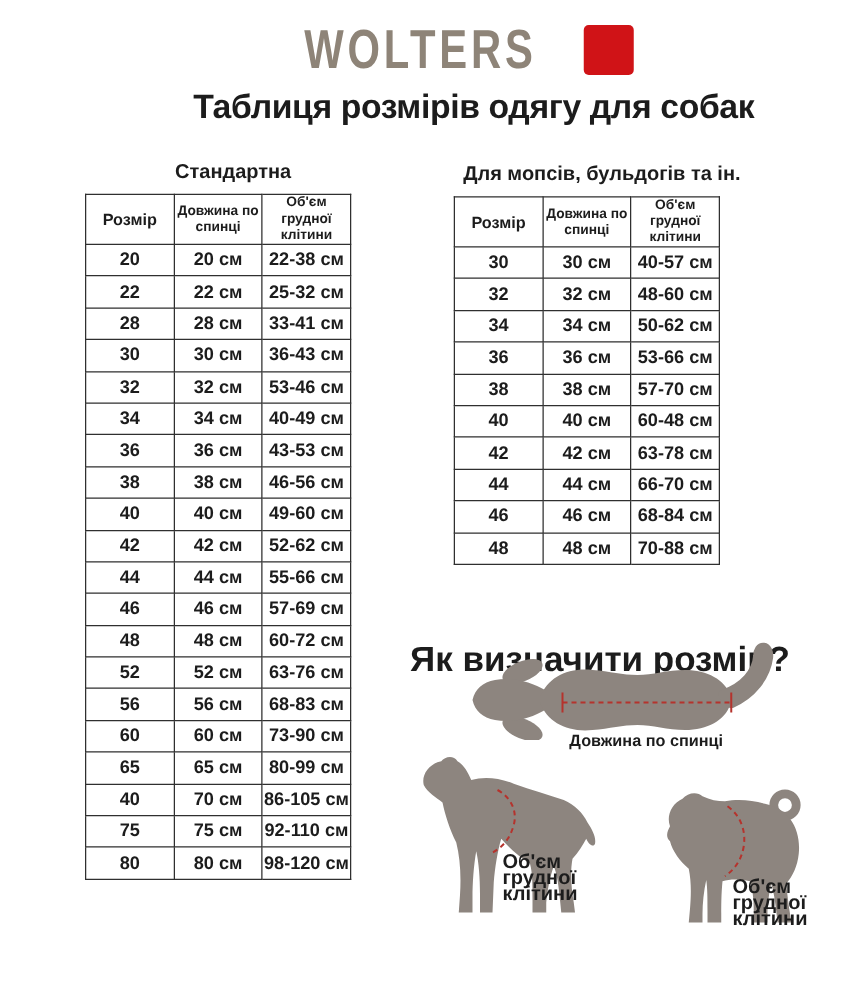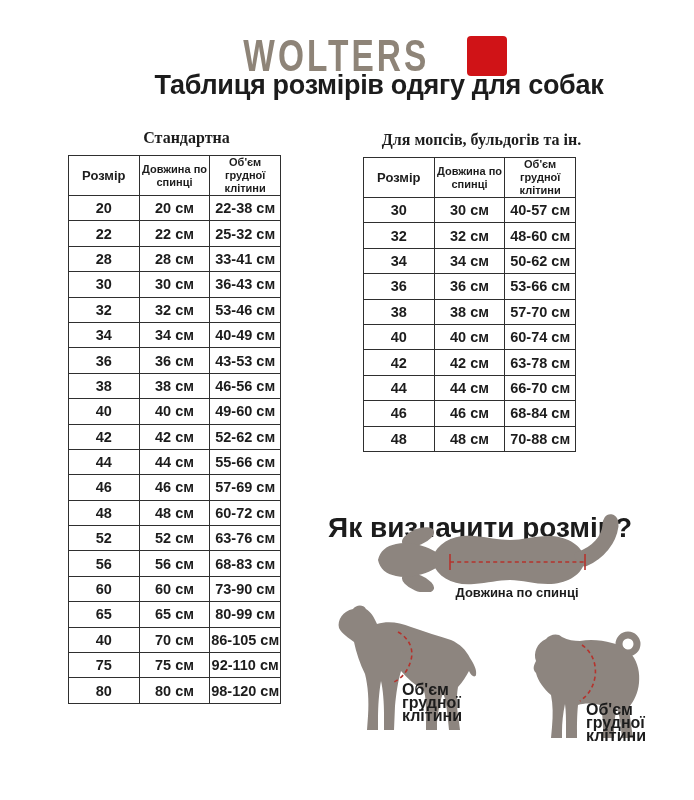--- a/index.html
+++ b/index.html
@@ -5,41 +5,41 @@
   * { margin:0; padding:0; box-sizing:border-box; }
   html,body { background:#ffffff; }
   body { font-family:"Liberation Sans", sans-serif; color:#1c1c1c; }
   .page {
     position:relative; width:694px; height:800px; background:#fff;
     overflow:hidden; margin:0 auto;
   }
 
   
   .logo-row {
-    position:absolute; top:34px; left:0; right:0;
+    position:absolute; top:18px; left:0; right:0;
     display:flex; justify-content:center; align-items:center; gap:9px;padding-left:27px;
   }
   .logo-text {
     font-size:44px; font-weight:700; letter-spacing:4px; color:#8e8478;
     transform:scaleX(0.76); transform-origin:center;
     line-height:44px; white-space:nowrap;
   }
   .logo-square {
     width:40px; height:40px; background:#d01317; border-radius:4px;
     flex:0 0 auto;
   }
   .page-title {
     position:absolute; top:70px; left:0; width:100%;
     text-align:center; font-size:27px; font-weight:700; letter-spacing:-0.3px;
     white-space:nowrap;
     margin-left:32px;
   }
 
   
-  .tbl-title { position:absolute; font-size:16px; font-weight:700; text-align:center; white-space:nowrap;font-family:Liberation Serif, serif; }
+  .tbl-title { position:absolute; font-size:16px; font-weight:700; text-align:center; white-space:nowrap; }
   .tbl-title.std { left:68px; top:129px; width:237px; }
   .tbl-title.pug { left:363px; top:131px; width:237px; }
 
   table.size-table {
     position:absolute; width:213px; border-collapse:collapse; table-layout:fixed;
     background:#fff;
   }
   table.size-table.std { left:68px; top:155px; }
   table.size-table.pugs { left:363px; top:157px; }
   .size-table th, .size-table td {
@@ -229,21 +229,21 @@
           <td>53-66 см</td>
         </tr>
         <tr>
           <td>38</td>
           <td>38 см</td>
           <td>57-70 см</td>
         </tr>
         <tr>
           <td>40</td>
           <td>40 см</td>
-          <td>60-74 см</td>
+          <td>60-48 см</td>
         </tr>
         <tr>
           <td>42</td>
           <td>42 см</td>
           <td>63-78 см</td>
         </tr>
         <tr>
           <td>44</td>
           <td>44 см</td>
           <td>66-70 см</td>

